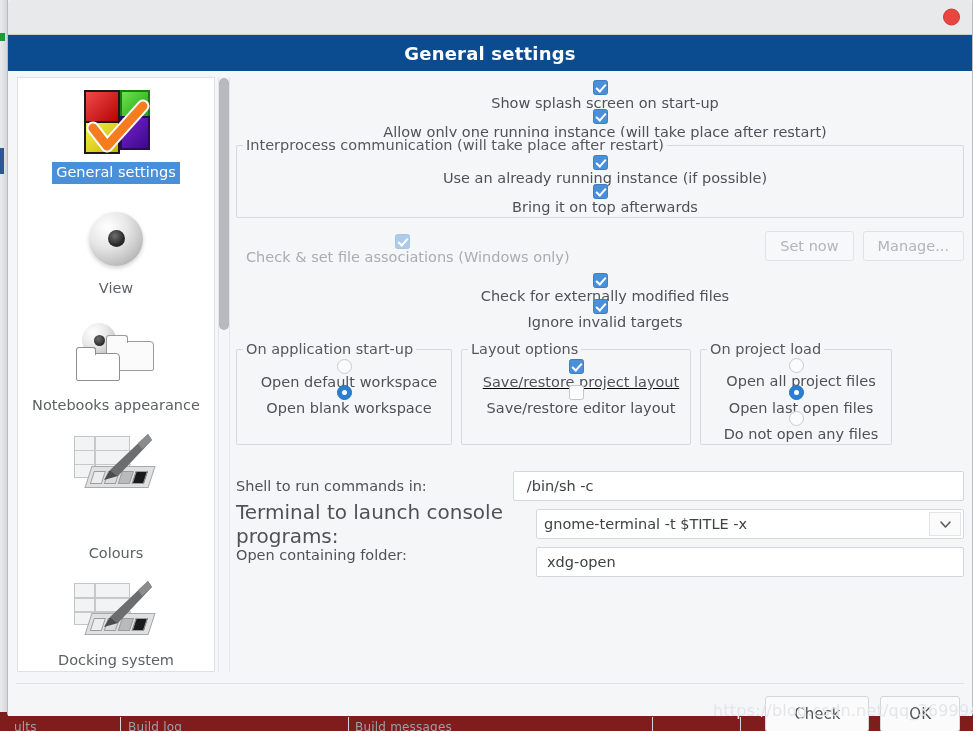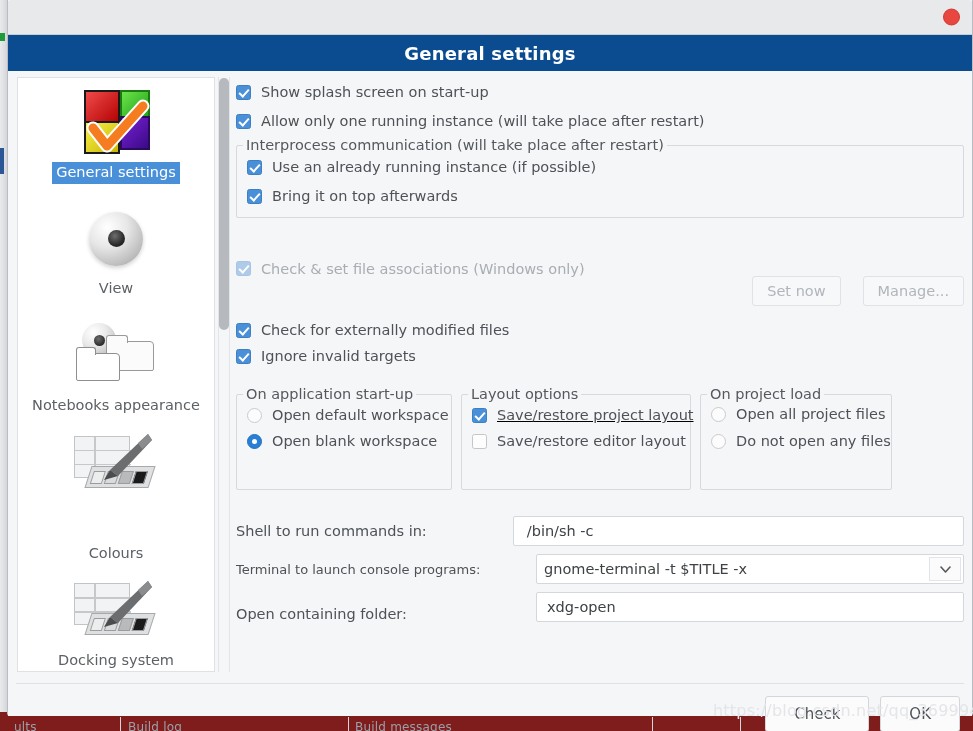--- a/index.html
+++ b/index.html
@@ -169,21 +169,21 @@
     background: #b6b9bd; border-radius: 5px;
     cursor: pointer;
   }
 
   
   .main {
     position: absolute; left: 228px; top: 4px;
     width: 728px; height: 598px;
   }
 
-  .chk-row { display:flex; align-items:center; height:24px; margin-bottom:5px; }
+  .chk-row { display:flex; align-items:center; height:24px; margin-bottom:5px;flex-direction:column; }
   .chk-row.tight { margin-bottom: 2px; }
 
   .cbx {
     width:15px; height:15px; border-radius:2.5px;
     background:#4a90d9; border:1px solid #3e7fc1;
     position:relative; flex:none; cursor:pointer;
   }
   .cbx:after {
     content:''; position:absolute; left:4px; top:1px;
     width:4px; height:8px; border:solid #fff; border-width:0 2px 2px 0;
@@ -417,21 +417,21 @@
             <div class="cbx"></div>
             <div class="chk-label">Bring it on top afterwards</div>
           </div>
         </div>
 
         <div style="display:flex; align-items:center; margin-top:13px;">
           <div class="chk-row" style="margin-bottom:0;">
             <div class="cbx dim"></div>
             <div class="chk-label disabled">Check &amp; set file associations (Windows only)</div>
           </div>
-          <div style="margin-left:auto; display:flex; gap:22px;margin-top:45px;">
+          <div style="margin-left:auto; display:flex; gap:9px;">
             <button class="btn disabled">Set now</button>
             <button class="btn disabled">Manage...</button>
           </div>
         </div>
 
         <div class="chk-row tight" style="margin-top:12px;">
           <div class="cbx"></div>
           <div class="chk-label">Check for externally modified files</div>
         </div>
         <div class="chk-row tight">
@@ -464,50 +464,54 @@
               <div class="chk-label">Save/restore editor layout</div>
             </div>
           </div>
 
           <div class="groupbox" style="width:192px; height:96px;">
             <div class="gb-title">On project load</div>
             <div class="chk-row" style="height:22px; margin-top:-3px;">
               <div class="radio"></div>
               <div class="chk-label">Open all project files</div>
             </div>
+            <div class="chk-row" style="height:22px; margin-bottom:4px;">
+              <div class="radio on"></div>
+              <div class="chk-label">Open last open files</div>
+            </div>
             <div class="chk-row" style="height:22px; margin-bottom:0;">
               <div class="radio"></div>
               <div class="chk-label">Do not open any files</div>
             </div>
           </div>
 
         </div>
 
         <div style="margin-top:26px;">
 
           <div style="display:flex; align-items:center; height:30px; margin-bottom:8px;">
             <div style="width:300px; font-size:14.5px; color:#4e5256;">Shell to run commands in:</div>
             <div class="field" style="width:488px;">
               <span style="padding-left:3px;">/bin/sh -c</span>
             </div>
           </div>
 
           <div style="display:flex; align-items:center; height:30px; margin-bottom:8px;">
-            <div style="width:300px; font-size:13px; color:#4e5256;">Terminal to launch console programs:</div>
+            <div style="width:300px; font-size:20px; color:#4e5256;">Terminal to launch console programs:</div>
             <div class="field combo" style="width:428px;">
               <span>gnome-terminal -t $TITLE -x</span>
               <span class="combo-arrow">
                 <svg width="11" height="7" viewBox="0 0 11 7">
                   <path d="M1 1 L5.5 6 L10 1" fill="none" stroke="#555a5e" stroke-width="1.6" stroke-linecap="round" stroke-linejoin="round"></path>
                 </svg>
               </span>
             </div>
           </div>
 
-          <div style="display:flex; align-items:flex-end; height:30px;">
+          <div style="display:flex; align-items:flex-start; height:30px;">
             <div style="width:300px; font-size:14.5px; color:#4e5256;">Open containing folder:</div>
             <div class="field" style="width:428px;">
               <span>xdg-open</span>
             </div>
           </div>
 
         </div>
 
       </div>
 

